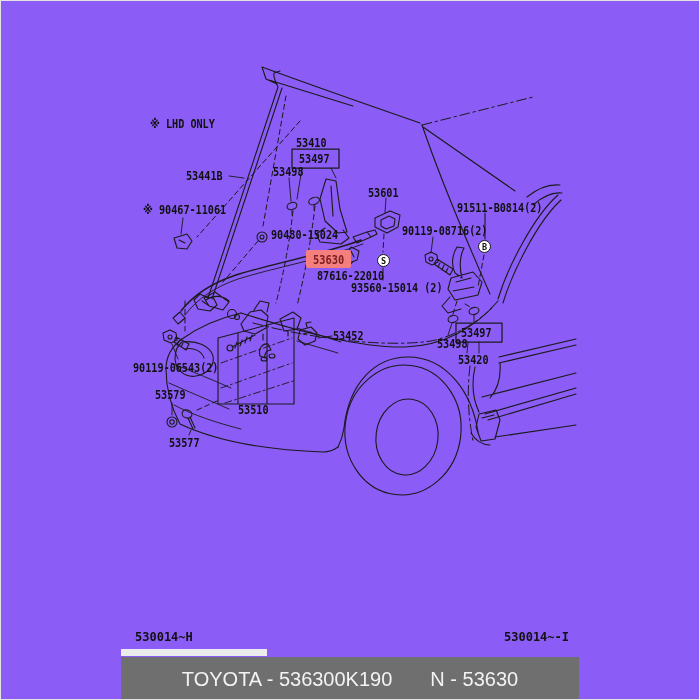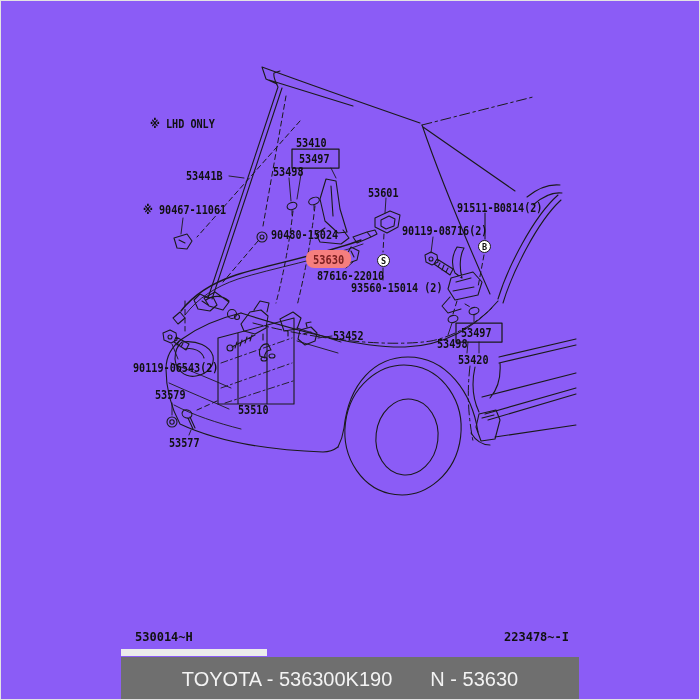--- a/index.html
+++ b/index.html
@@ -26,21 +26,21 @@
   .sref{
     position:absolute;color:#111;font-weight:bold;font-size:12px;line-height:10px;
     white-space:nowrap;
   }
   .callout{
     position:absolute;width:13px;height:13px;border:1.3px solid #1a1a1a;border-radius:50%;
     display:flex;align-items:center;justify-content:center;
     font-size:8.5px;font-weight:bold;color:#111;background:#fff;box-sizing:border-box;
   }
   .hl{
-    position:absolute;background:var(--highlight-bg,#f57e7e);border-radius:8px;
+    position:absolute;background:var(--highlight-bg,#f57e7e);border-radius:2px;
     display:flex;align-items:center;justify-content:center;
   }
   .hl span{
     color:var(--highlight-text,#7c1f1f);font-weight:bold;font-size:13px;line-height:13px;
     transform:scaleX(0.8);white-space:nowrap;
   }
   .strip{position:absolute;background:#ececec;}
   .footer-bar{
     position:absolute;left:120px;top:656px;width:458px;height:44px;
     background:var(--footer-bg,#6f6f6f);color:var(--footer-text,#f3f3f3);
@@ -188,21 +188,21 @@
   <div class="lbl" style="left:168px;top:435px">53577</div>
 
   <div class="hl" style="left:305px;top:249px;width:45px;height:18px">
     <span>53630</span>
   </div>
 
   <div class="callout" style="left:376px;top:253px">S</div>
   <div class="callout" style="left:477px;top:239px">B</div>
 
   <div class="sref" style="left:134px;top:631px">530014~H</div>
-  <div class="sref" style="left:503px;top:631px">223478~-I</div>
+  <div class="sref" style="left:503px;top:631px">530014~-I</div>
 
   <div class="strip" style="left:120px;top:648px;width:146px;height:7px"></div>
 
   <div class="footer-bar">
     <span>TOYOTA - 536300K190</span>
     <span>N - 53630</span>
   </div>
 
 </div>
 

